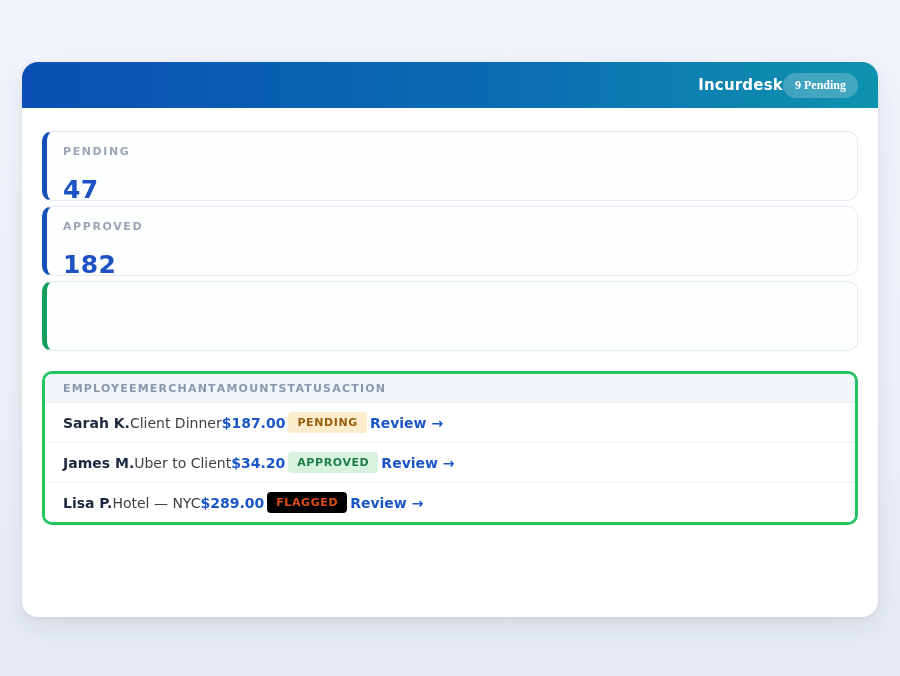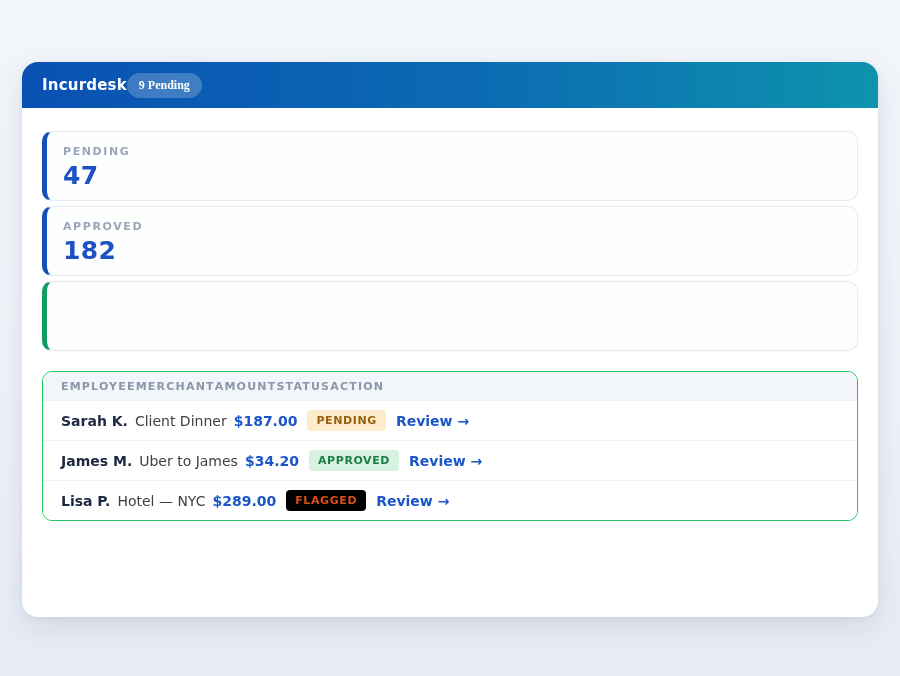--- a/index.html
+++ b/index.html
@@ -16,21 +16,21 @@
     background: #ffffff;
     border-radius: 16px;
     box-shadow: 0 10px 28px rgba(30, 55, 100, 0.10), 0 2px 6px rgba(30,55,100,0.05);
     overflow: hidden;
   }
   .app-header {
     height: 46px;
     background: linear-gradient(90deg, #0a50b4 0%, #0b6cb2 55%, #0e93ae 100%);
     display: flex;
     align-items: center;
-    justify-content: flex-start;
+    justify-content: flex-end;
     padding: 0 20px;
   }
   .app-title {
     color: #ffffff;
     font-size: 15px;
     font-weight: bold;
     letter-spacing: 0.2px;
   }
   .header-badge {
     background: rgba(255,255,255,0.22);
@@ -54,51 +54,50 @@
   }
   .stat-card.accent-blue { border-left-color: #1450b6; }
   .stat-card.accent-green { border-left-color: #0f9e5e; }
   .stat-label {
     font-size: 11px;
     font-weight: bold;
     letter-spacing: 1.6px;
     color: #9aa5b8;
   }
   .stat-value {
-    margin-top: 3px;
+    margin-top: 17px;
     font-size: 25px;
     font-weight: bold;
     letter-spacing: 0.3px;
   }
   .stat-value.blue { color: #1d51c4; }
   .stat-value.green { color: #0a9b58; }
   .table-card {
     margin-top: 20px;
-    border: 1px solid #22c55e;
+    border: 3px solid #22c55e;
     border-radius: 10px;
     overflow: hidden;
   }
   .table-header {
     height: 28px;
     background: #f2f5f9;
     display: flex;
     align-items: center;
     padding: 0 18px;
   }
   .th {
     font-size: 11px;
     font-weight: bold;
     letter-spacing: 1.2px;
     color: #8b97ab;
   }
   .table-row {
     height: 40px;
     display: flex;
     align-items: center;
-    gap: 7px;
     padding: 0 18px;
     border-top: 1px solid #eef1f6;
     background: #ffffff;
   }
   .cell-employee { font-size: 14px; font-weight: bold; color: #1d2940; }
   .cell-merchant { font-size: 14px; color: #404040; }
   .cell-amount   { font-size: 14px; font-weight: bold; color: #1a56c8; }
   .status-badge {
     font-size: 11px;
     font-weight: bold;
@@ -157,21 +156,21 @@
       <div class="table-row">
         <span class="cell-employee">Sarah K.</span>
         <span class="cell-merchant">Client Dinner</span>
         <span class="cell-amount">$187.00</span>
         <span class="status-badge pending">PENDING</span>
         <a class="review-link">Review →</a>
       </div>
 
       <div class="table-row">
         <span class="cell-employee">James M.</span>
-        <span class="cell-merchant">Uber to James</span>
+        <span class="cell-merchant">Uber to Client</span>
         <span class="cell-amount">$34.20</span>
         <span class="status-badge approved">APPROVED</span>
         <a class="review-link">Review →</a>
       </div>
 
       <div class="table-row">
         <span class="cell-employee">Lisa P.</span>
         <span class="cell-merchant">Hotel — NYC</span>
         <span class="cell-amount">$289.00</span>
         <span class="status-badge flagged">FLAGGED</span>

